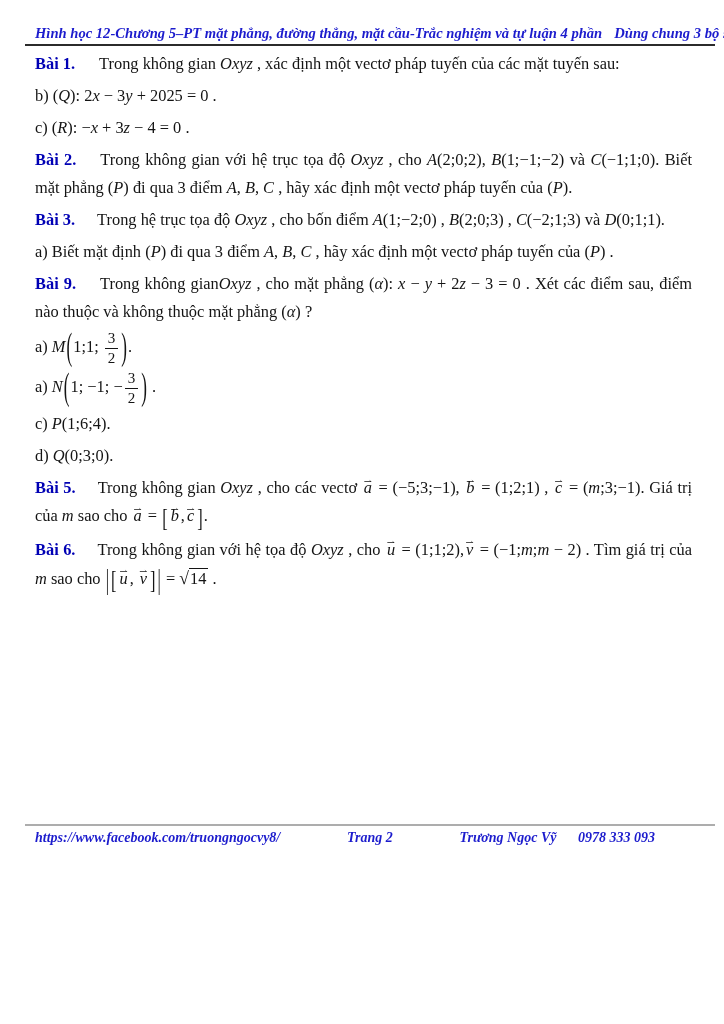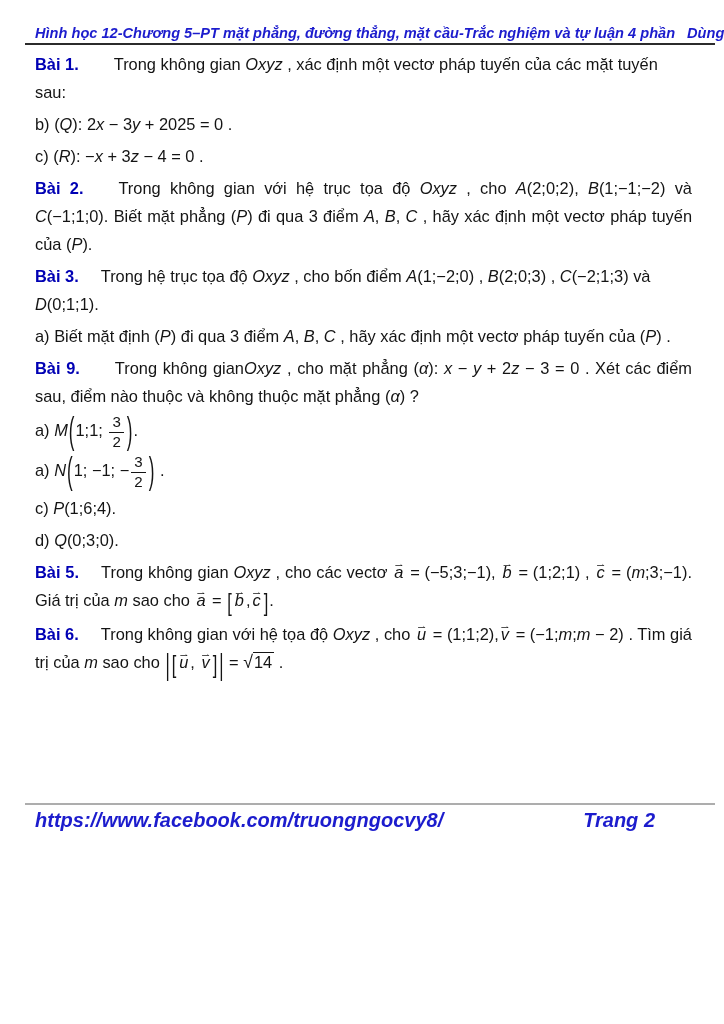--- a/index.html
+++ b/index.html
@@ -7,36 +7,36 @@
     --blue-label:#0000b4;
     --ink:#141414;
     --rule-dark:#2b2b2b;
     --rule-gray:#adadad;
   }
   *{box-sizing:border-box;}
   html,body{margin:0;padding:0;background:#ffffff;}
   body{width:724px;height:1024px;}
   .page{
     position:relative;width:724px;height:852px;background:#ffffff;overflow:hidden;
-    font-family:Liberation Sans, sans-serif;color:var(--ink);
+    font-family:Liberation Serif, serif;color:var(--ink);
   }
   
   .header{
     position:absolute;top:25px;left:25px;right:9px;
     border-bottom:2px solid var(--rule-dark);padding:0 48px 2px 10px;
     display:flex;justify-content:space-between;gap:12px;
     font-size:14.6px;font-weight:bold;font-style:italic;color:var(--blue-header);
     white-space:nowrap;
   }
   
   .content{position:absolute;top:50px;left:35px;right:32px;}
   .line{margin:0 0 4px;line-height:28px;font-size:16.4px;color:var(--ink);}
   .just{text-align:justify;}
   .bai{color:var(--blue-label);font-weight:bold;}
-  .gap-wide{margin-right:35px;}
+  .gap-wide{margin-right:24px;}
   .gap-narrow{margin-right:22px;}
   .math i{font-style:italic;}
   
   .vec{font-style:italic;position:relative;display:inline-block;padding:0 2px;}
   .vec::after{
     content:"⇀";position:absolute;top:-0.66em;left:50%;
     transform:translateX(-50%);font-size:0.6em;font-style:normal;
     font-family:"DejaVu Serif",serif;
   }
   .vec-wide::after{transform:translateX(-50%) scaleX(2.4);}
@@ -47,24 +47,24 @@
   
   .bigb{display:inline-block;vertical-align:middle;transform:scaleY(1.5);margin:0 1px;font-style:normal;}
   .bigb.b2{transform:scaleY(1.85);}
   .bigb.b3{transform:scaleY(2.2);font-size:1.04em;}
   
   .sqrt{display:inline-block;white-space:nowrap;}
   .rsign{font-size:1.08em;}
   .rad{border-top:1.4px solid var(--ink);padding:0 2px 0 1px;}
   
   .footer{
-    position:absolute;left:25px;right:9px;bottom:20px;
+    position:absolute;left:25px;right:9px;bottom:6px;
     border-top:2.5px solid var(--rule-gray);padding:4px 60px 0 10px;
     display:flex;justify-content:space-between;align-items:baseline;gap:10px;
-    font-size:20px;font-weight:bold;font-style:italic;color:var(--blue-header);
+    font-size:14px;font-weight:bold;font-style:italic;color:var(--blue-header);
     white-space:nowrap;
   }
   .phone{margin-left:18px;}
 </style>
 </head>
 <body>
 
 <div class="page">
 
   <div class="header">
@@ -84,15 +84,19 @@
       <p class="line"><span>a) </span><span class="math"><i>N</i></span><span class="bigb b3">(</span><span class="math">1; −1; −</span><span class="frac"><span class="fn">3</span><span class="fd">2</span></span><span class="bigb b3">)</span><span> .</span></p>
       <p class="line"><span>c) </span><span class="math"><i>P</i>(1;6;4)</span><span>.</span></p>
       <p class="line"><span>d) </span><span class="math"><i>Q</i>(0;3;0)</span><span>.</span></p>
       <p class="line just"><span class="bai gap-narrow">Bài 5.</span><span>Trong không gian </span><span class="math"><i>Oxyz</i></span><span> , cho các vectơ </span><span class="vec">a</span><span class="math"> = (−5;3;−1)</span><span>, </span><span class="vec">b</span><span class="math"> = (1;2;1)</span><span> , </span><span class="vec">c</span><span class="math"> = (<i>m</i>;3;−1)</span><span>. Giá trị của </span><span class="math"><i>m</i></span><span> sao cho </span><span class="vec">a</span><span class="math"> = </span><span class="bigb">[</span><span class="vec">b</span><span class="math">,</span><span class="vec">c</span><span class="bigb">]</span><span>.</span></p>
       <p class="line just"><span class="bai gap-narrow">Bài 6.</span><span>Trong không gian với hệ tọa độ </span><span class="math"><i>Oxyz</i></span><span> , cho </span><span class="vec">u</span><span class="math"> = (1;1;2),</span><span class="vec">v</span><span class="math"> = (−1;<i>m</i>;<i>m</i> − 2)</span><span> . Tìm giá trị của </span><span class="math"><i>m</i></span><span> sao cho </span><span class="bigb b2">|</span><span class="bigb">[</span><span class="vec">u</span><span class="math">, </span><span class="vec">v</span><span class="bigb">]</span><span class="bigb b2">|</span><span class="math"> = </span><span class="sqrt"><span class="rsign">√</span><span class="rad">14</span></span><span> .</span></p>
     </div>
 
   <div class="footer">
     <span>https://www.facebook.com/truongngocvy8/</span>
     <span>Trang 2</span>
+    <span>
+      <span>Trương Ngọc Vỹ</span>
+      <span class="phone">0978 333 093</span>
+    </span>
   </div>
 
 </div>
 
 </body></html>

